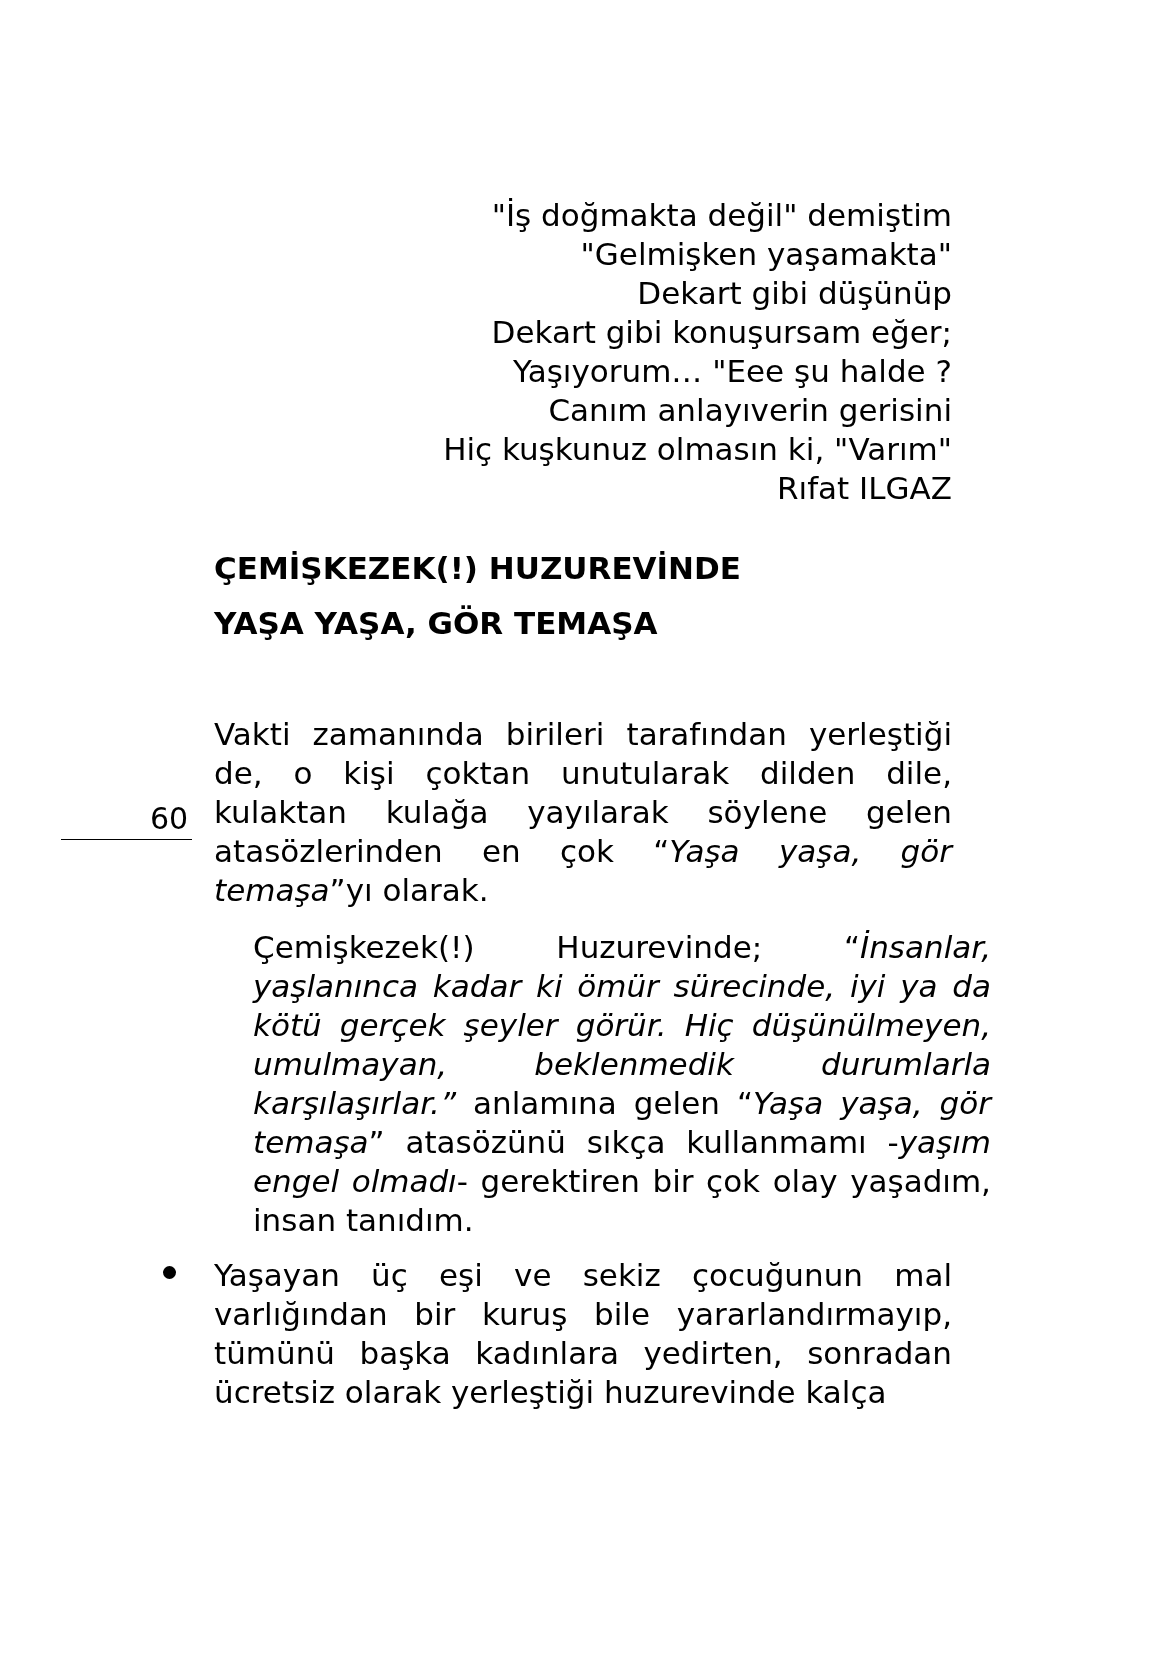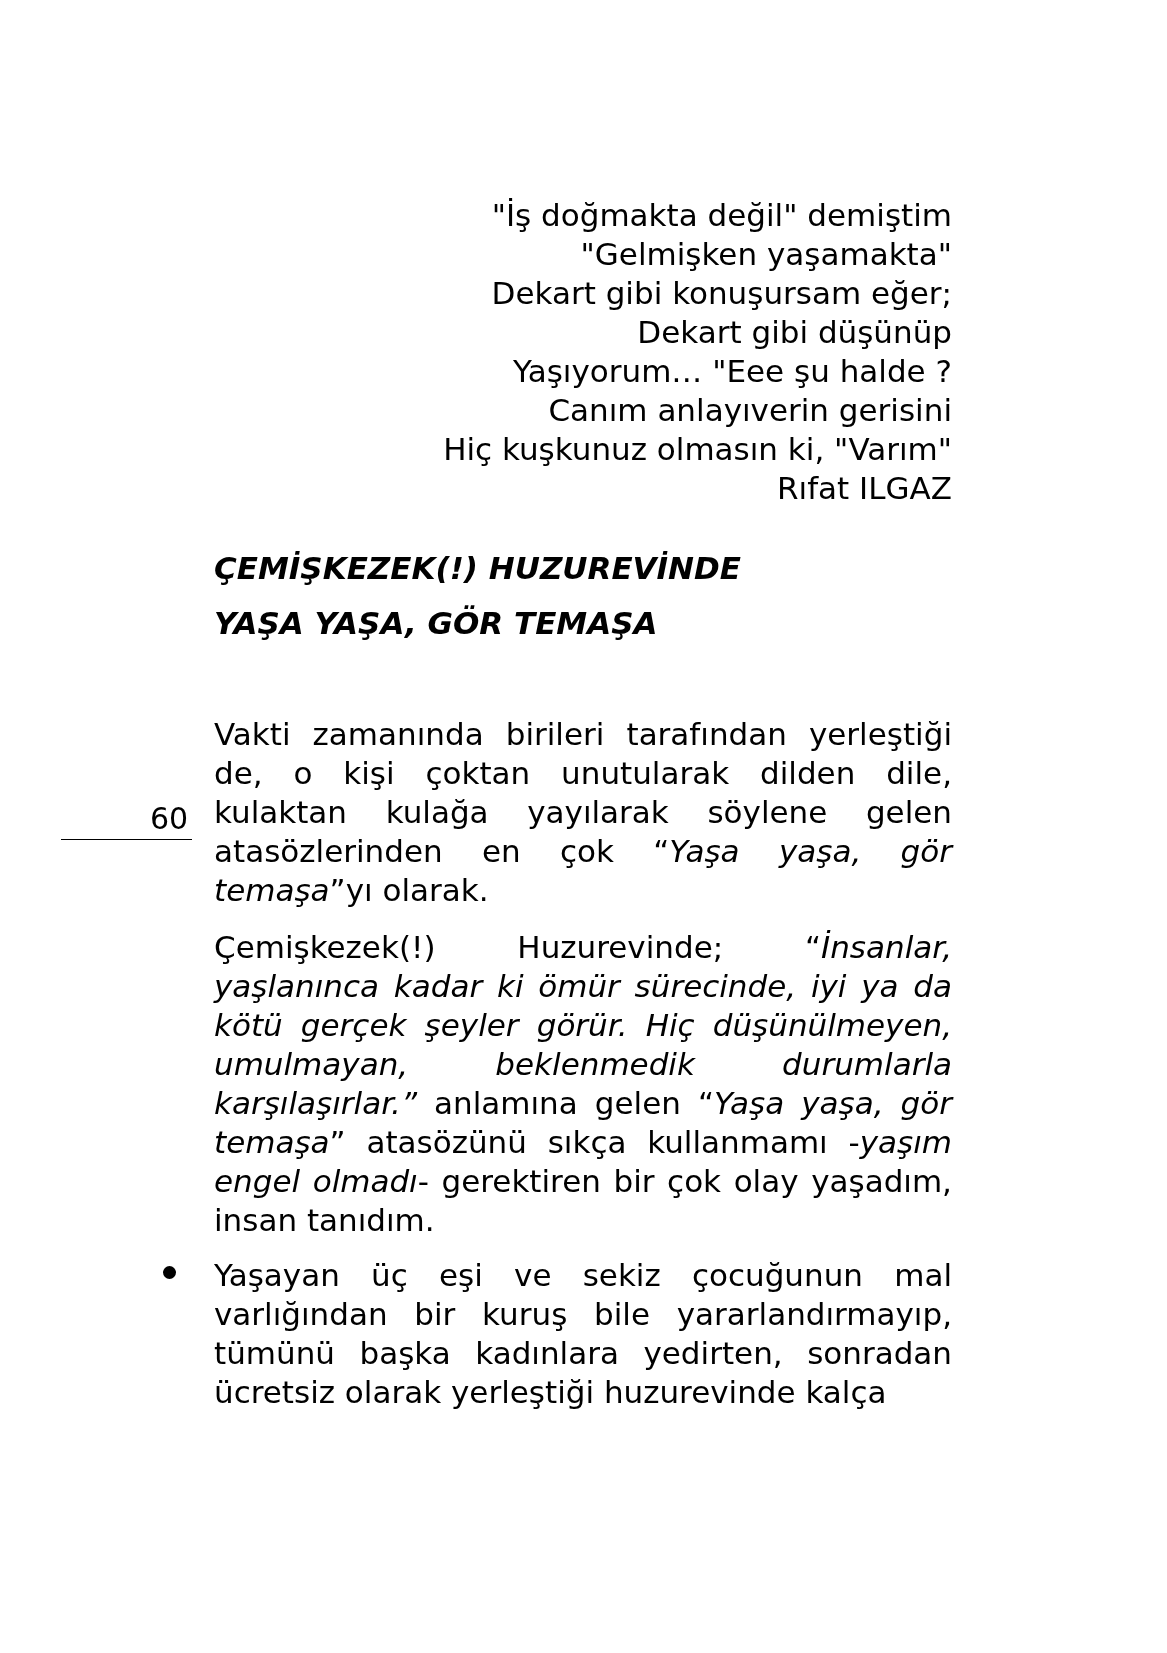--- a/index.html
+++ b/index.html
@@ -25,35 +25,34 @@
       line-height: 39px;
     }
     .poem .line { display: block; white-space: nowrap; }
     .heading {
       position: absolute;
       left: 214px;
       font-size: 31px;
       font-weight: bold;
       line-height: 40px;
       white-space: nowrap;
-      font-style: italic;
     }
     .h1 { top: 548px; }
     .h2 { top: 603px; }
     .body-text {
       position: absolute;
       left: 214px;
       width: 738px;
       font-size: 31px;
       line-height: 39px;
       text-align: justify;
       text-justify: inter-word;
     }
     .p1 { top: 715px; }
-    .p2 { top: 928px; }
+    .p2 { top: 928px; margin-left: 39px; }
     .p3 { top: 1256px; }
     .body-text p { margin: 0; }
     .page-num {
       position: absolute;
       left: 150px;
       top: 802px;
       font-size: 30px;
       line-height: 34px;
     }
     .page-rule {
@@ -74,22 +73,22 @@
       background: #000;
     }
     i, .it { font-style: italic; }
   </style>
 </head>
 <body>
 
 <div class="poem">
   <span class="line">"İş doğmakta değil" demiştim</span>
   <span class="line">"Gelmişken yaşamakta"</span>
+  <span class="line">Dekart gibi düşünüp</span>
   <span class="line">Dekart gibi konuşursam eğer;</span>
-  <span class="line">Dekart gibi düşünüp</span>
   <span class="line">Yaşıyorum… "Eee şu halde ?</span>
   <span class="line">Canım anlayıverin gerisini</span>
   <span class="line">Hiç kuşkunuz olmasın ki, "Varım"</span>
   <span class="line">Rıfat ILGAZ</span>
 </div>
 
 <div class="heading h1">ÇEMİŞKEZEK(!) HUZUREVİNDE</div>
 <div class="heading h2">YAŞA YAŞA, GÖR TEMAŞA</div>
 
 <div class="page-num">60</div>

